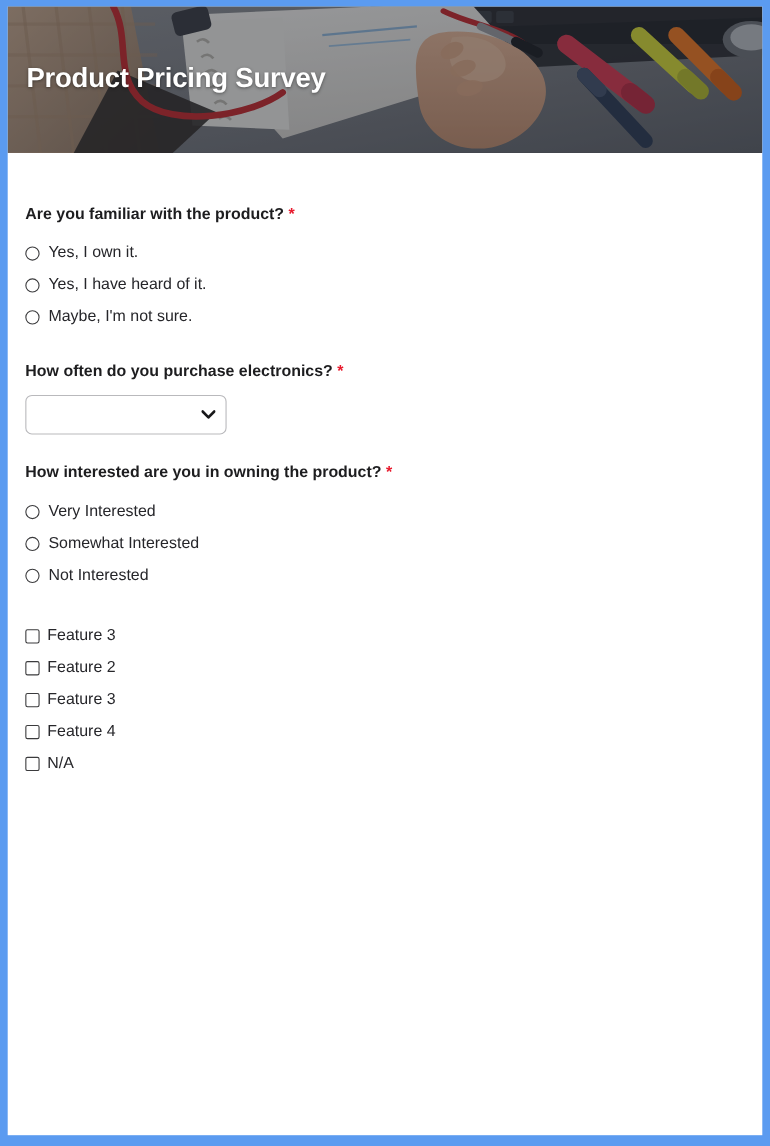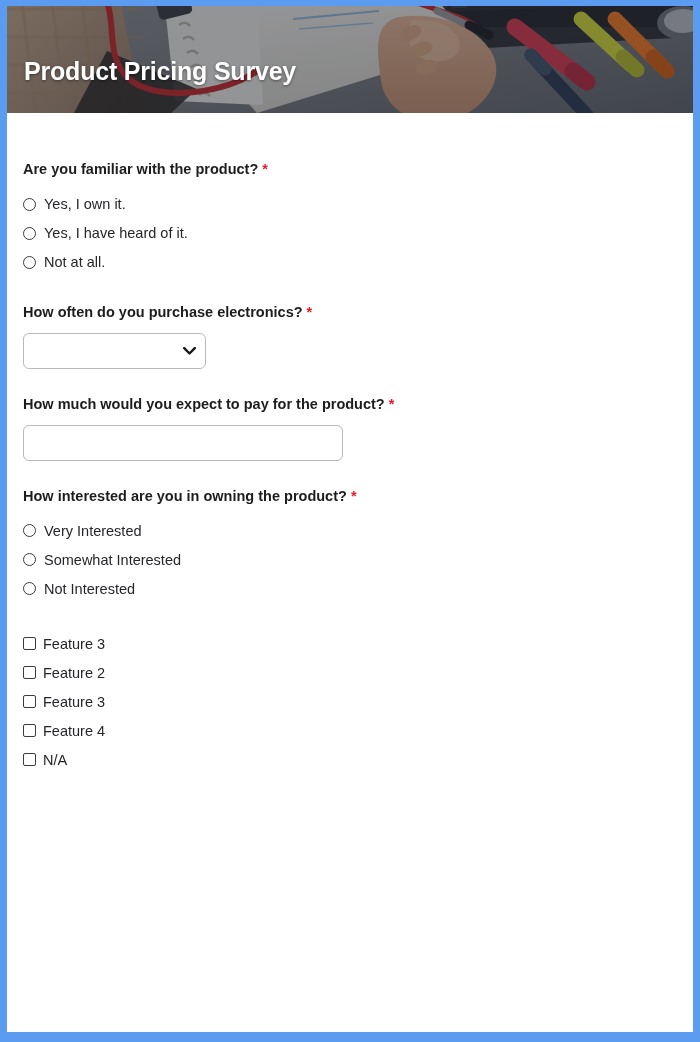--- a/index.html
+++ b/index.html
@@ -26,21 +26,21 @@
     width: 100%;
     height: 100%;
     background: #ffffff;
     overflow: hidden;
   }
 
   
   #header-banner {
     position: relative;
     width: 100%;
-    height: 107px;
+    height: 133px;
     overflow: hidden;
     background: #000000;
     text-decoration: underline;
   }
   #header-photo {
     position: absolute;
     inset: 0;
     overflow: hidden;
   }
   #header-photo svg { display: block; width: 100%; height: 100%; }
@@ -297,48 +297,41 @@
         <label class="option-row">
           <span class="radio-mark"></span>
           <span class="option-label">Yes, I own it.</span>
         </label>
         <label class="option-row">
           <span class="radio-mark"></span>
           <span class="option-label">Yes, I have heard of it.</span>
         </label>
         <label class="option-row">
           <span class="radio-mark"></span>
-          <span class="option-label">Not at all.</span>
+          <span class="option-label">Maybe, I'm not sure.</span>
         </label>
       </div>
 
       <div class="question-block">
         <div class="question-label">
           <span>How often do you purchase electronics?</span>
           <span class="req-star">*</span>
         </div>
         <div class="select-wrap">
           <select class="select-box">
             <option></option>
           </select>
           <span class="select-chevron">
             <svg width="13" height="9" viewBox="0 0 13 9" xmlns="http://www.w3.org/2000/svg">
               <path d="M1.2 1.6 L6.5 7 L11.8 1.6" stroke="#18181a" stroke-width="2.4" fill="none" stroke-linecap="round" stroke-linejoin="round"></path>
             </svg>
           </span>
         </div>
       </div>
 
-      <div class="question-block">
-        <div class="question-label">
-          <span>How much would you expect to pay for the product?</span>
-          <span class="req-star">*</span>
-        </div>
-        <input class="text-input" type="text" placeholder="" style="">
-      </div>
 
       <div class="question-block">
         <div class="question-label">
           <span>How interested are you in owning the product?</span>
           <span class="req-star">*</span>
         </div>
         <label class="option-row">
           <span class="radio-mark"></span>
           <span class="option-label">Very Interested</span>
         </label>

